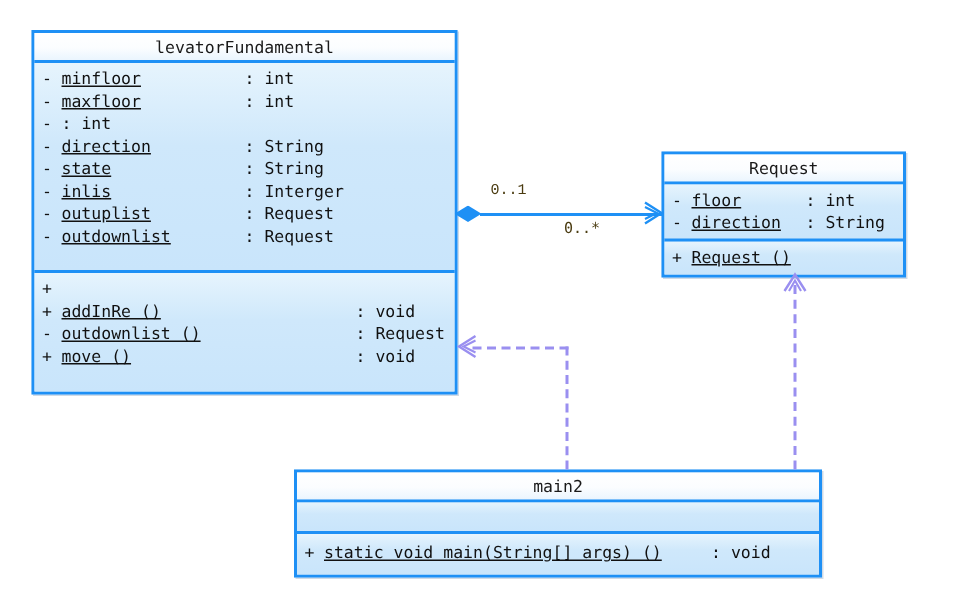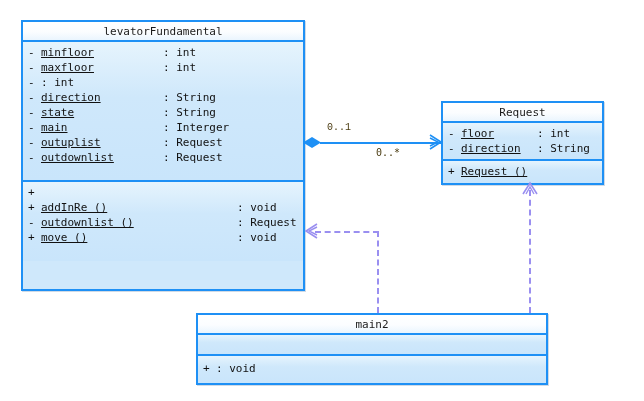--- a/index.html
+++ b/index.html
@@ -114,21 +114,21 @@
   }
   .arrow-open svg { display: block; overflow: visible; }
 
   .anno { position: absolute; }
 </style>
 </head>
 <body>
 
 <div id="canvas">
 
-  <div class="uml-class" id="cls-elevator" style="left:21px; top:20px; width:284px; height:271px;">
+  <div class="uml-class" id="cls-elevator" style="left:21px; top:20px; width:284px; height:243px;">
     <div class="uml-title" style="height:20px; line-height:20px;">levatorFundamental</div>
 
     <div class="uml-compartment" style="height:138px;">
       <div class="uml-row">
         <span class="vis">-</span>
         <span class="member-name" style="width:122px;">minfloor</span>
         <span class="member-type">: <span>int</span></span>
       </div>
       <div class="uml-row">
         <span class="vis">-</span>
@@ -144,21 +144,21 @@
         <span class="member-name" style="width:122px;">direction</span>
         <span class="member-type">: <span>String</span></span>
       </div>
       <div class="uml-row">
         <span class="vis">-</span>
         <span class="member-name" style="width:122px;">state</span>
         <span class="member-type">: <span>String</span></span>
       </div>
       <div class="uml-row">
         <span class="vis">-</span>
-        <span class="member-name" style="width:122px;">main</span>
+        <span class="member-name" style="width:122px;">inlis</span>
         <span class="member-type">: <span>Interger</span></span>
       </div>
       <div class="uml-row">
         <span class="vis">-</span>
         <span class="member-name" style="width:122px;">outuplist</span>
         <span class="member-type">: <span>Request</span></span>
       </div>
       <div class="uml-row">
         <span class="vis">-</span>
         <span class="member-name" style="width:122px;">outdownlist</span>
@@ -214,20 +214,21 @@
   </div>
 
   <div class="uml-class" id="cls-main2" style="left:196px; top:313px; width:352px; height:72px;">
     <div class="uml-title" style="height:20px; line-height:20px;">main2</div>
 
     <div class="uml-compartment empty-compartment" style="height:19px;"></div>
 
     <div class="uml-compartment" style="height:29px; padding-top:5px;">
       <div class="uml-row">
         <span class="vis">+</span>
+        <span class="member-name" style="width:258px;">static void main(String[] args) ()</span>
         <span class="member-type">: <span>void</span></span>
       </div>
     </div>
   </div>
 
   <div class="anno">
     <div class="line-h" style="left:320px; top:142px; width:122px;"></div>
     <div class="diamond" style="left:303px; top:137px;"></div>
     <div class="arrow-open" style="left:428px; top:135px;">
       <svg width="16" height="16" viewBox="0 0 16 16">

